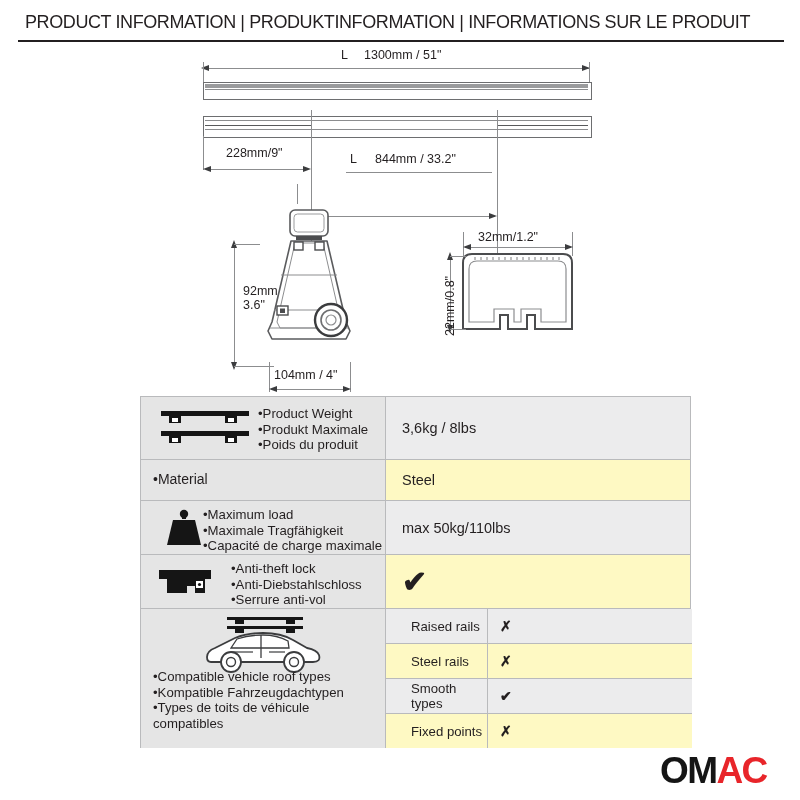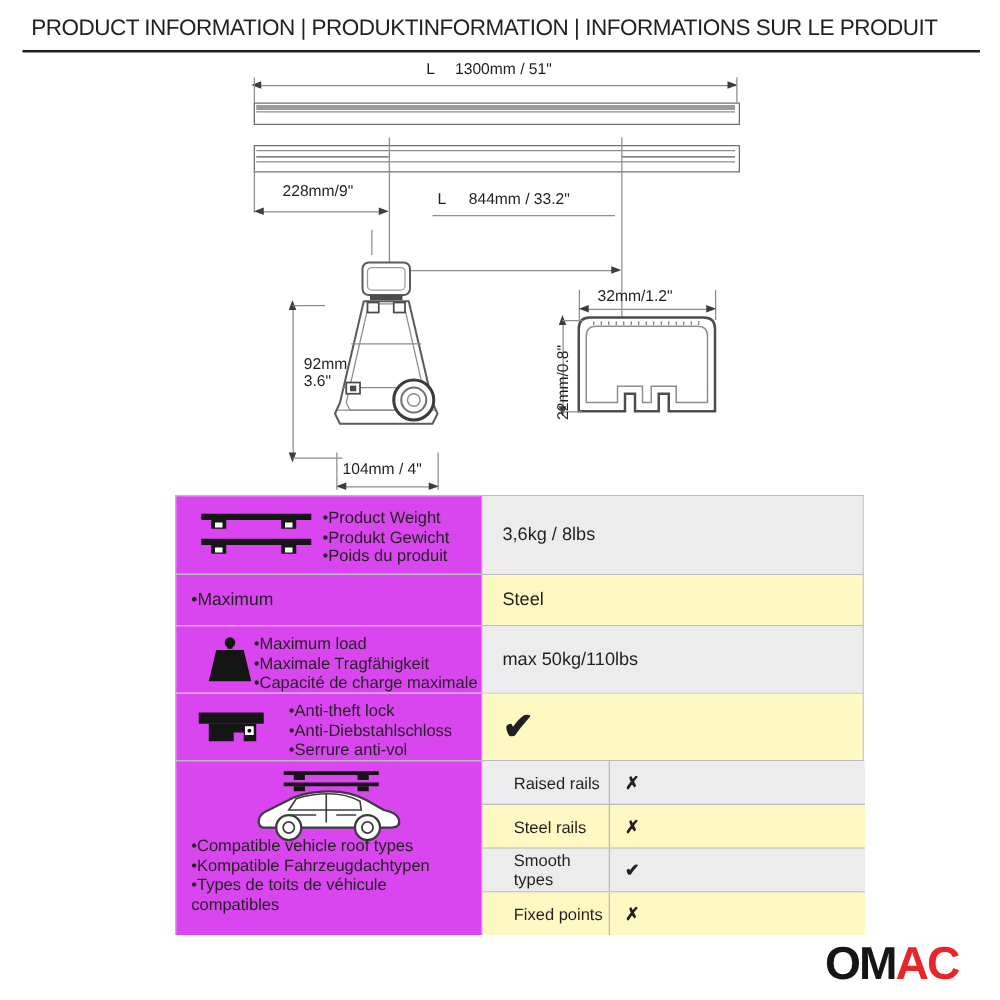--- a/index.html
+++ b/index.html
@@ -67,21 +67,21 @@
     position:absolute;left:140px;top:396px;width:551px;height:352px;
     border:1px solid #b9babc;box-sizing:border-box;background:#fff;
   }
   .row{
     position:absolute;left:0;width:100%;box-sizing:border-box;
     border-bottom:1px solid #b9babc;
   }
   .row:last-child{border-bottom:none;}
   .cell-left{
     position:absolute;left:0;top:0;width:245px;height:100%;
-    box-sizing:border-box;border-right:1px solid #b9babc;background:#d946ef;
+    box-sizing:border-box;border-right:1px solid #b9babc;background:#e5e5e5;
   }
   .cell-right{
     position:absolute;left:245px;top:0;right:0;height:100%;
     box-sizing:border-box;display:flex;align-items:center;
     padding-left:16px;
   }
   .shade{background:#ececed;}
   .plain{background:#fef9c3;}
   .val{font-size:14.5px;color:#231f20;}
   .labels{
@@ -259,32 +259,32 @@
           <rect x="66" y="7" width="12" height="7" fill="#151515"></rect>
           <rect x="69" y="9" width="6" height="4" fill="#ffffff"></rect>
           <rect x="2" y="22" width="88" height="5" fill="#151515"></rect>
           <rect x="10" y="27" width="12" height="7" fill="#151515"></rect>
           <rect x="13" y="29" width="6" height="4" fill="#ffffff"></rect>
           <rect x="66" y="27" width="12" height="7" fill="#151515"></rect>
           <rect x="69" y="29" width="6" height="4" fill="#ffffff"></rect>
         </svg>
         <div class="labels" style="left:117px;top:9px;">
           <div>•Product Weight</div>
-          <div>•Produkt Gewicht</div>
+          <div>•Produkt Maximale</div>
           <div>•Poids du produit</div>
         </div>
       </div>
       <div class="cell-right shade">
         <span class="val">3,6kg / 8lbs</span>
       </div>
     </div>
 
     <div class="row" style="top:63px;height:41px;">
       <div class="cell-left">
-        <div class="labels" style="left:12px;top:12px;font-size:14px;">•Maximum</div>
+        <div class="labels" style="left:12px;top:12px;font-size:14px;">•Material</div>
       </div>
       <div class="cell-right plain">
         <span class="val">Steel</span>
       </div>
     </div>
 
     <div class="row" style="top:104px;height:54px;">
       <div class="cell-left">
         <svg class="icon-box" style="left:20px;top:8px;width:46px;height:40px;" viewBox="0 0 46 40">
           <circle cx="23" cy="5" r="4.2" fill="#151515"></circle>

